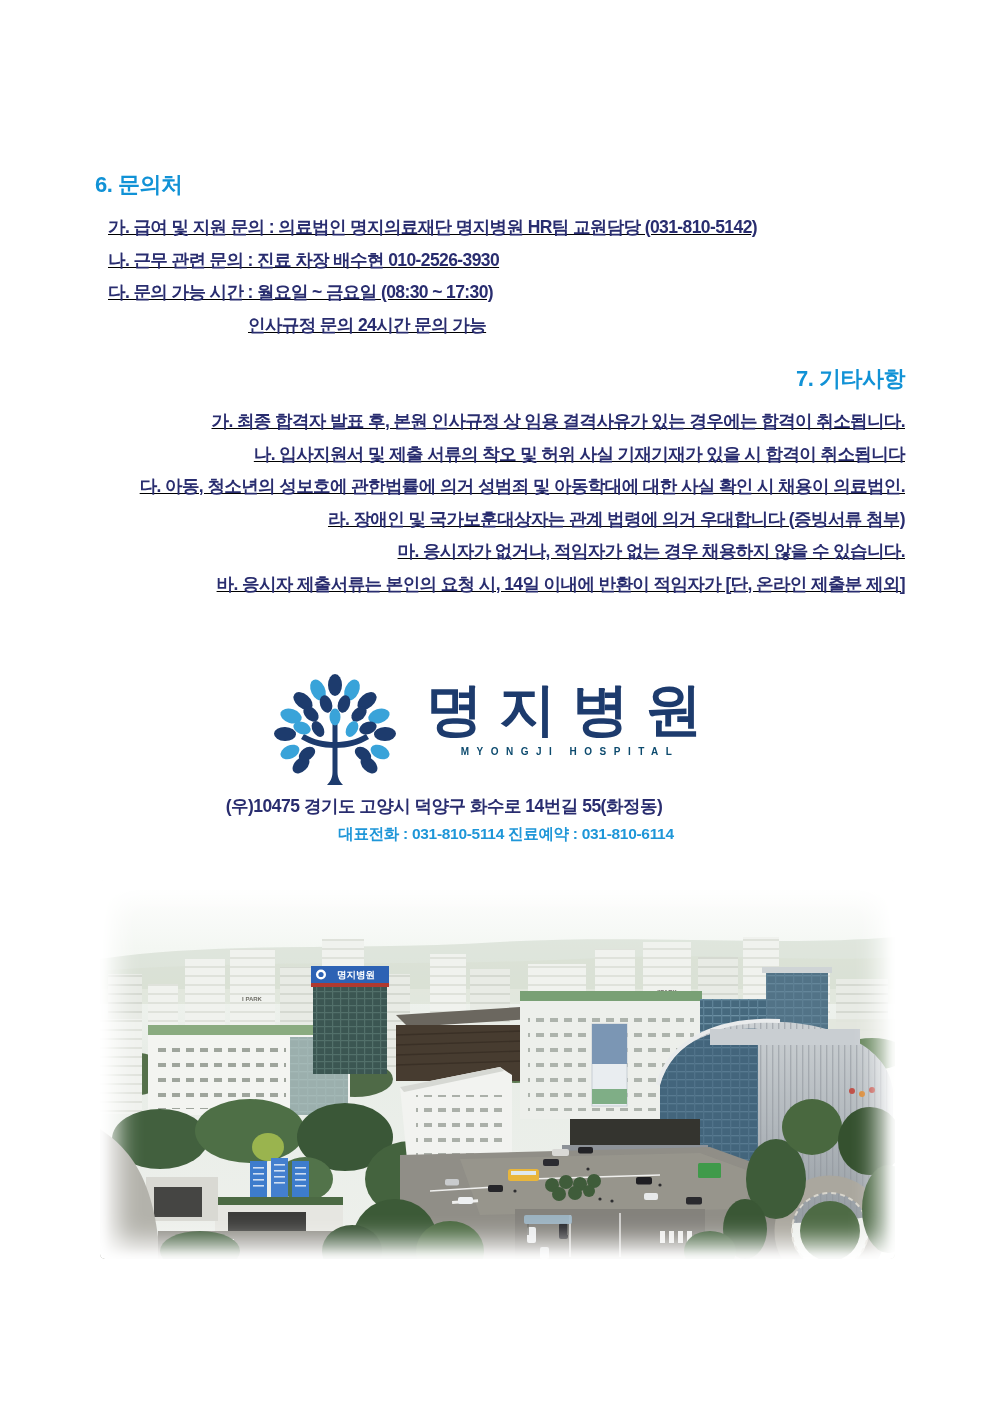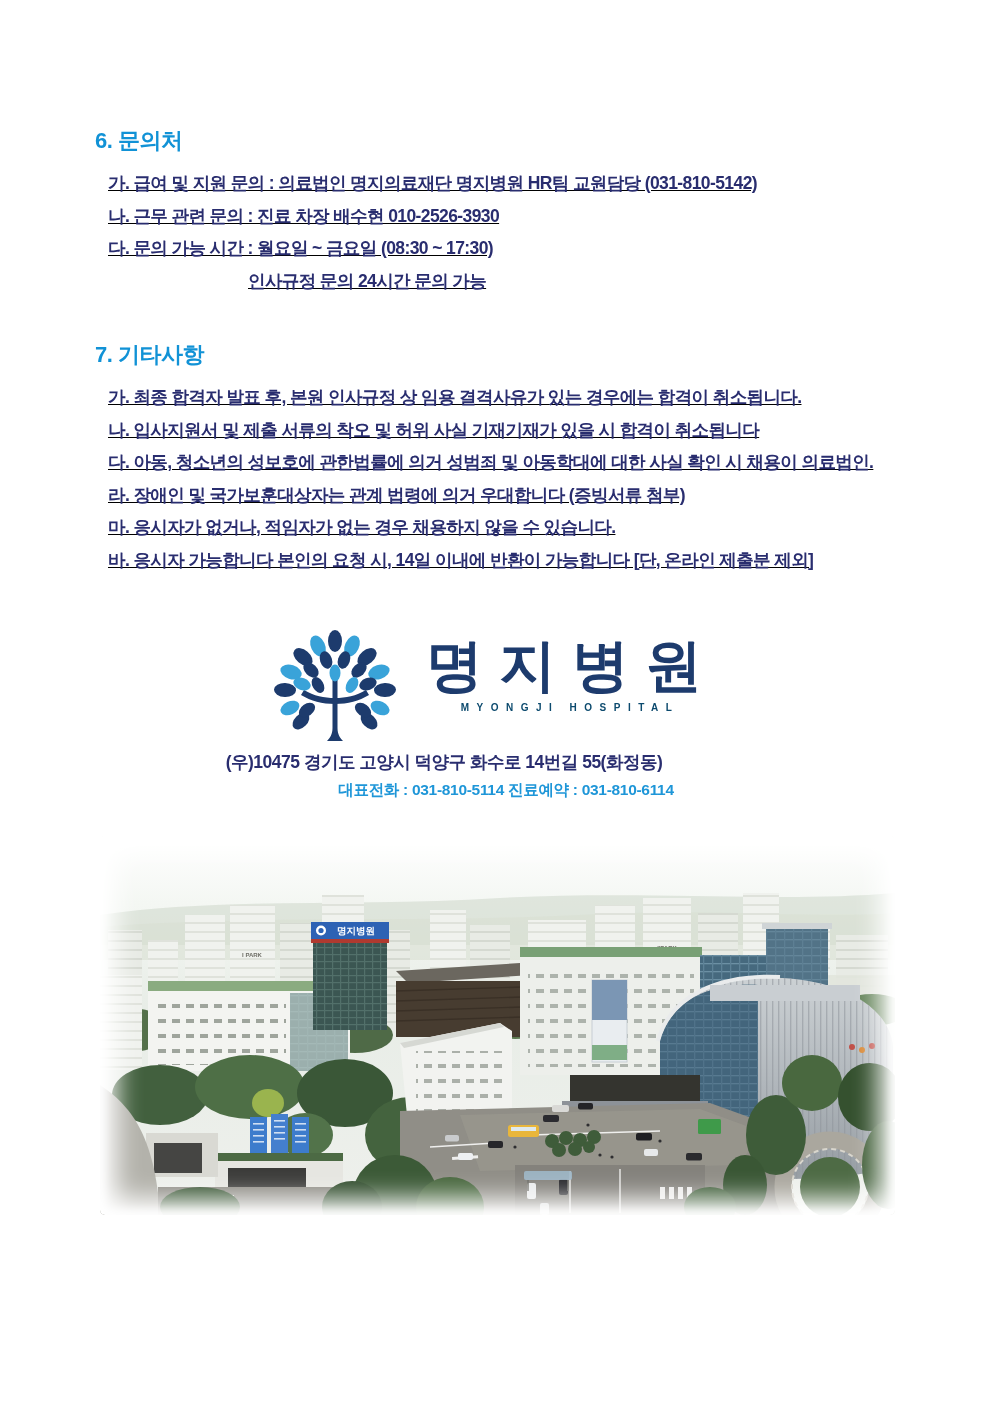--- a/index.html
+++ b/index.html
@@ -1,26 +1,26 @@
 <!DOCTYPE html>
 <html><head>
 <meta charset="utf-8">
 <style>
   * { margin:0; padding:0; box-sizing:border-box; }
   html,body { background:#ffffff; }
   body {
     width:992px; height:1403px; position:relative; overflow:hidden;
     font-family:"Liberation Sans","DejaVu Sans",sans-serif;
   }
-  .page { position:absolute; inset:0; background:#ffffff; }
+  .page { position:absolute; inset:0; background:#ffffff;margin-top:44px; }
 
   
   .section { position:absolute; left:95px; width:810px; }
   #sec6 { top:126px; }
-  #sec7 { top:340px; }
+  #sec7 { top:320px;text-align:right; }
   .sec-title {
     color:#1192d6; font-size:22px; font-weight:800; letter-spacing:-0.5px;
     margin-bottom:11px;
   }
   .sec-items { list-style:none;text-decoration:underline; }
   .sec-items li {
     color:#292d6f; font-size:17.5px; font-weight:700; letter-spacing:-0.6px;
     line-height:32.5px; padding-left:13px; white-space:nowrap;
   }
   .sec-items li.cont { padding-left:153px; }
@@ -77,21 +77,21 @@
   </div>
 
   <div class="section" id="sec7">
     <div class="sec-title">7. 기타사항</div>
     <ul class="sec-items">
       <li>가. 최종 합격자 발표 후, 본원 인사규정 상 임용 결격사유가 있는 경우에는 합격이 취소됩니다.</li>
       <li>나. 입사지원서 및 제출 서류의 착오 및 허위 사실 기재기재가 있을 시 합격이 취소됩니다</li>
       <li>다. 아동, 청소년의 성보호에 관한법률에 의거 성범죄 및 아동학대에 대한 사실 확인 시 채용이 의료법인.</li>
       <li>라. 장애인 및 국가보훈대상자는 관계 법령에 의거 우대합니다 (증빙서류 첨부)</li>
       <li>마. 응시자가 없거나, 적임자가 없는 경우 채용하지 않을 수 있습니다.</li>
-      <li>바. 응시자 가능합니다 본인의 요청 시, 14일 이내에 반환이 가능합니다 [단, 온라인 제출분 제외]</li>
+      <li>바. 응시자 제출서류는 본인의 요청 시, 14일 이내에 반환이 적임자가 [단, 온라인 제출분 제외]</li>
     </ul>
   </div>
 
   <div class="logo-row">
     <svg class="logo-tree" viewBox="0 0 122 114" aria-hidden="true">
       <g>
 
         <path d="M58.5 40 L63.5 40 L63.5 100 C63.5 106 66 110 69 113 L53 113 C56 110 58.5 106 58.5 100 Z" fill="#1d3b6d"></path>
 
         <path d="M30 62 C40 68 50 70 61 70 L61 76 C48 76 37 73 27 67 Z" fill="#1d3b6d"></path>

